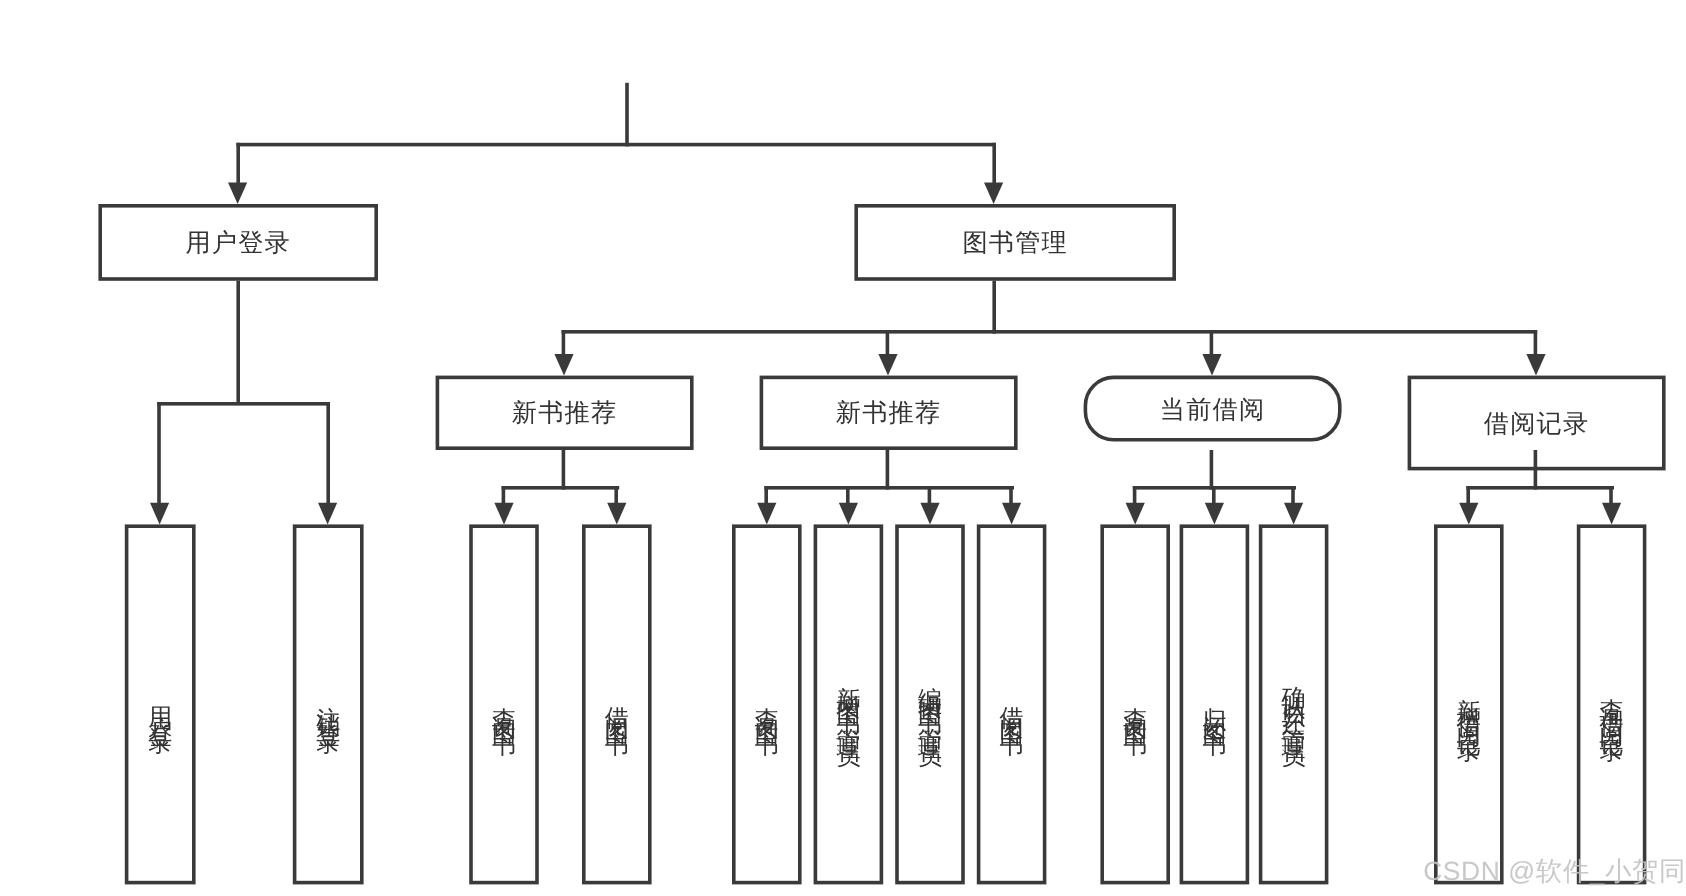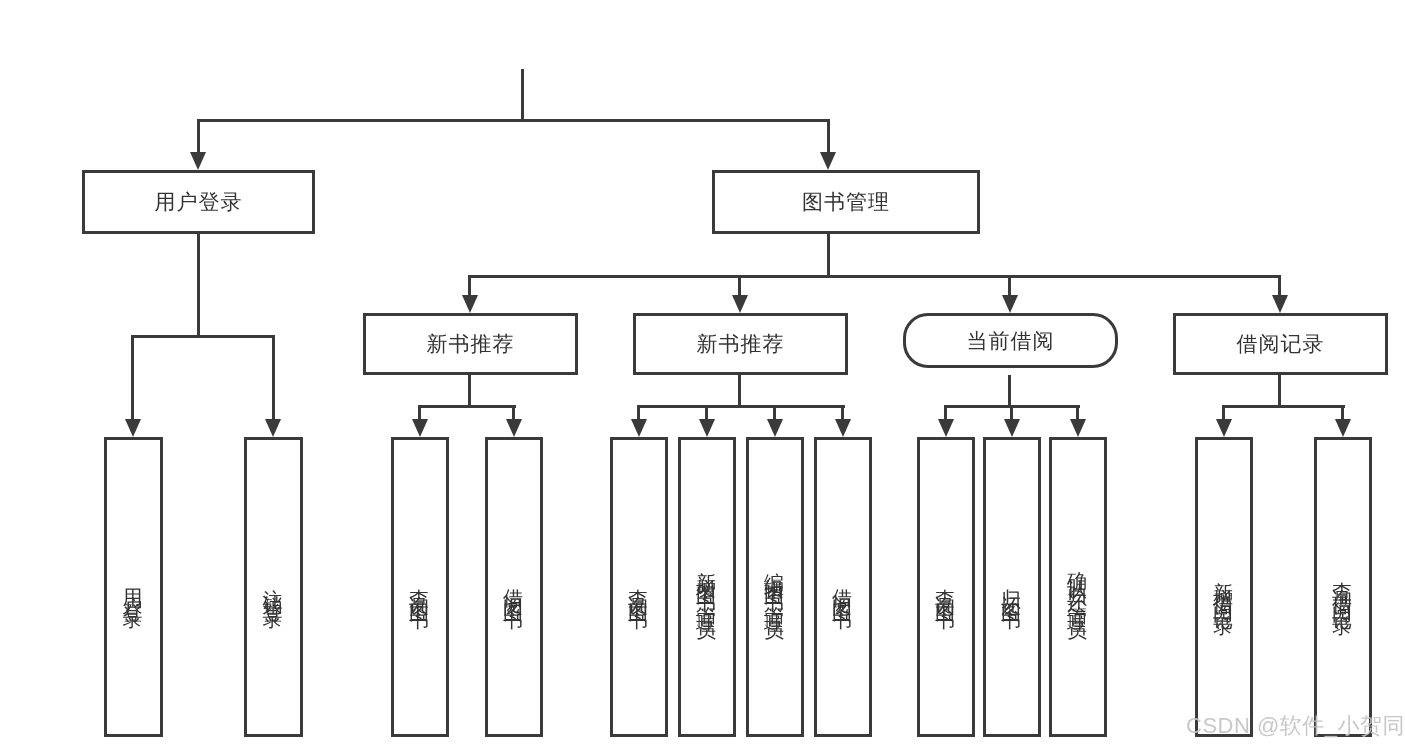--- a/index.html
+++ b/index.html
@@ -92,21 +92,21 @@
   <div class="vline" style="left:738px; top:275px; width:3px; height:22px;"></div>
   <div class="arrow" style="left:732px; top:295px;"></div>
   <div class="vline" style="left:1008px; top:275px; width:3px; height:22px;"></div>
   <div class="arrow" style="left:1002px; top:295px;"></div>
   <div class="vline" style="left:1278px; top:275px; width:3px; height:22px;"></div>
   <div class="arrow" style="left:1272px; top:295px;"></div>
 
   <div class="box" style="left:363px; top:313px; width:215px; height:62px;font-family:Liberation Mono, monospace;">新书推荐</div>
   <div class="box" style="left:633px; top:313px; width:215px; height:62px;">新书推荐</div>
   <div class="box" style="left:903px; top:313px; width:215px; height:55px;border-radius:25px;">当前借阅</div>
-  <div class="box" style="left:1173px; top:313px; width:215px; height:62px;">借阅记录</div>
+  <div class="box" style="left:1173px; top:313px; width:215px; height:79px;">借阅记录</div>
 
   <div class="vline" style="left:468px; top:375px; width:3px; height:33px;"></div>
   <div class="hline" style="left:418px; top:405px; width:98px; height:3px;"></div>
   <div class="vline" style="left:418px; top:405px; width:3px; height:16px;"></div>
   <div class="arrow" style="left:412px; top:419px;"></div>
   <div class="vline" style="left:512px; top:405px; width:3px; height:16px;"></div>
   <div class="arrow" style="left:506px; top:419px;"></div>
 
   <div class="vline" style="left:738px; top:375px; width:3px; height:33px;"></div>
   <div class="hline" style="left:637px; top:405px; width:208px; height:3px;"></div>

